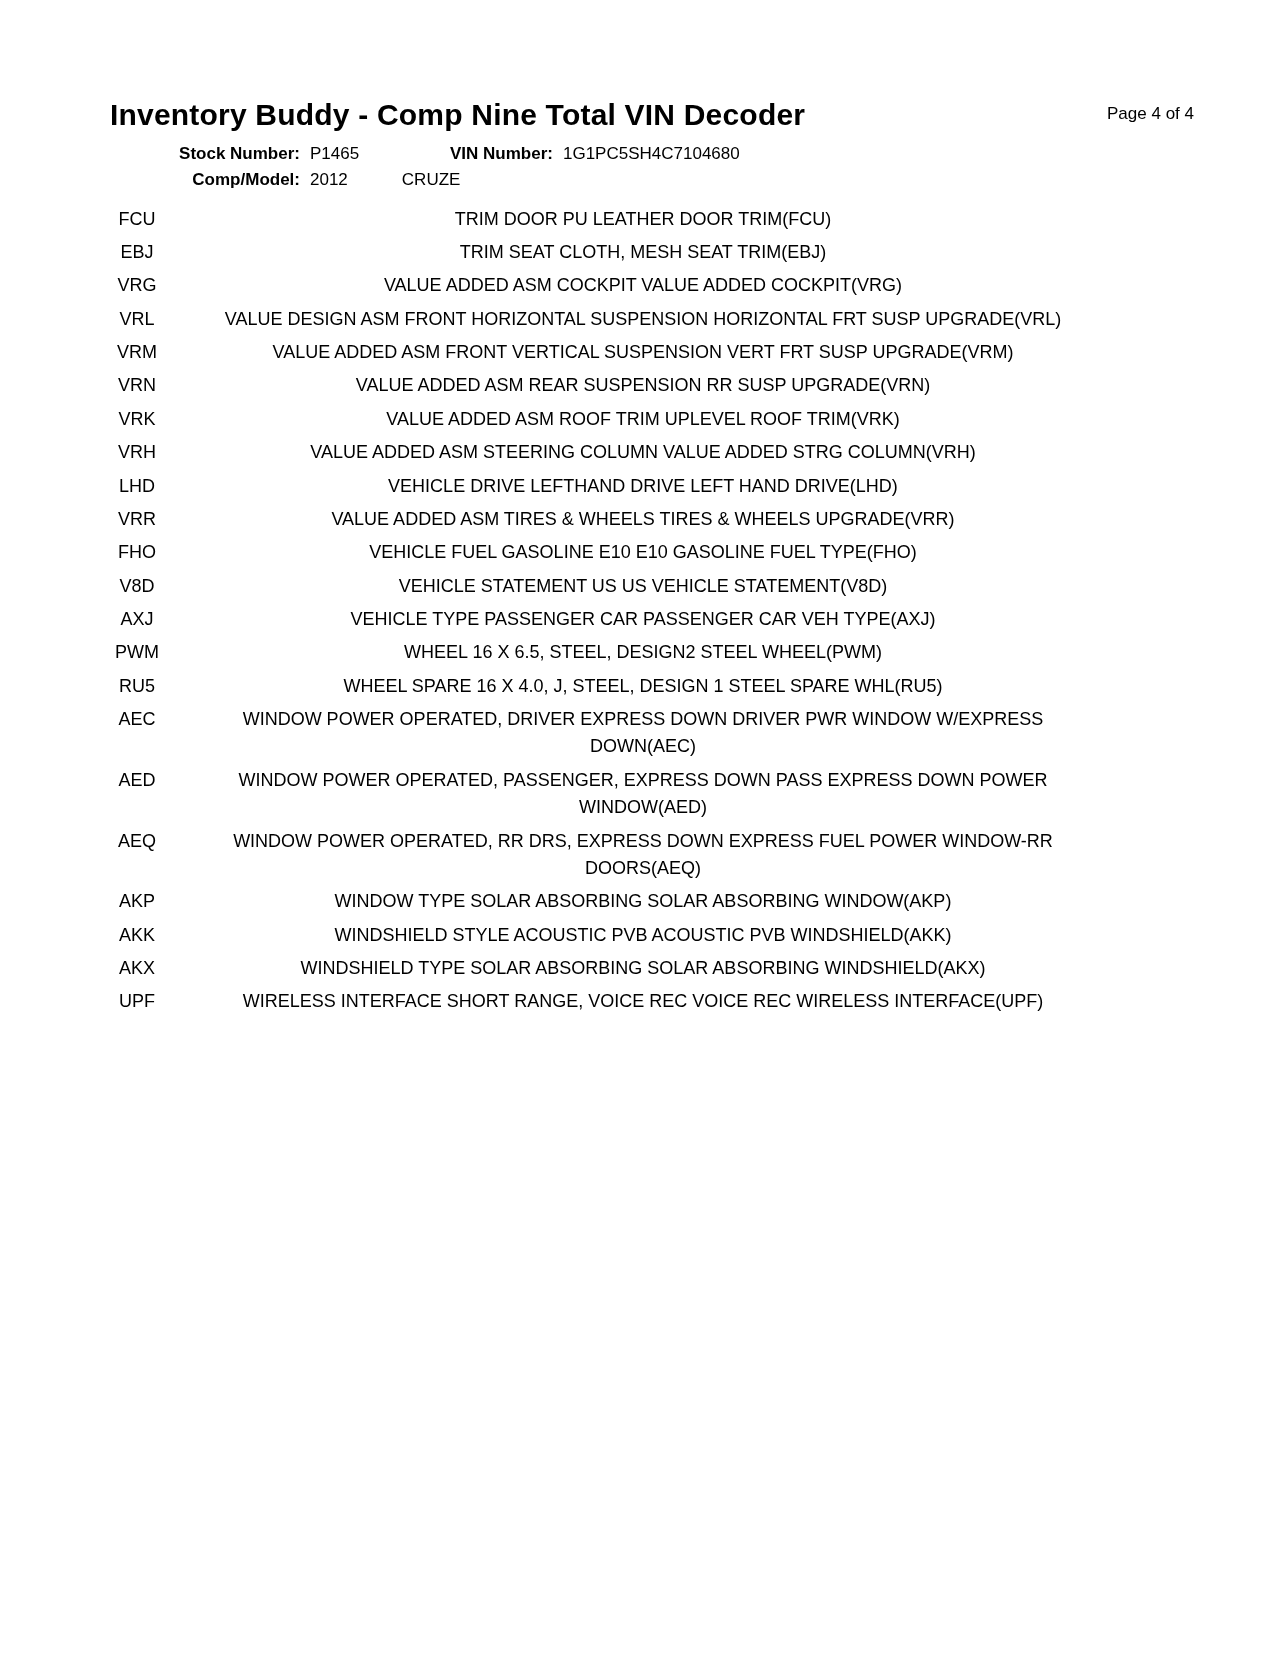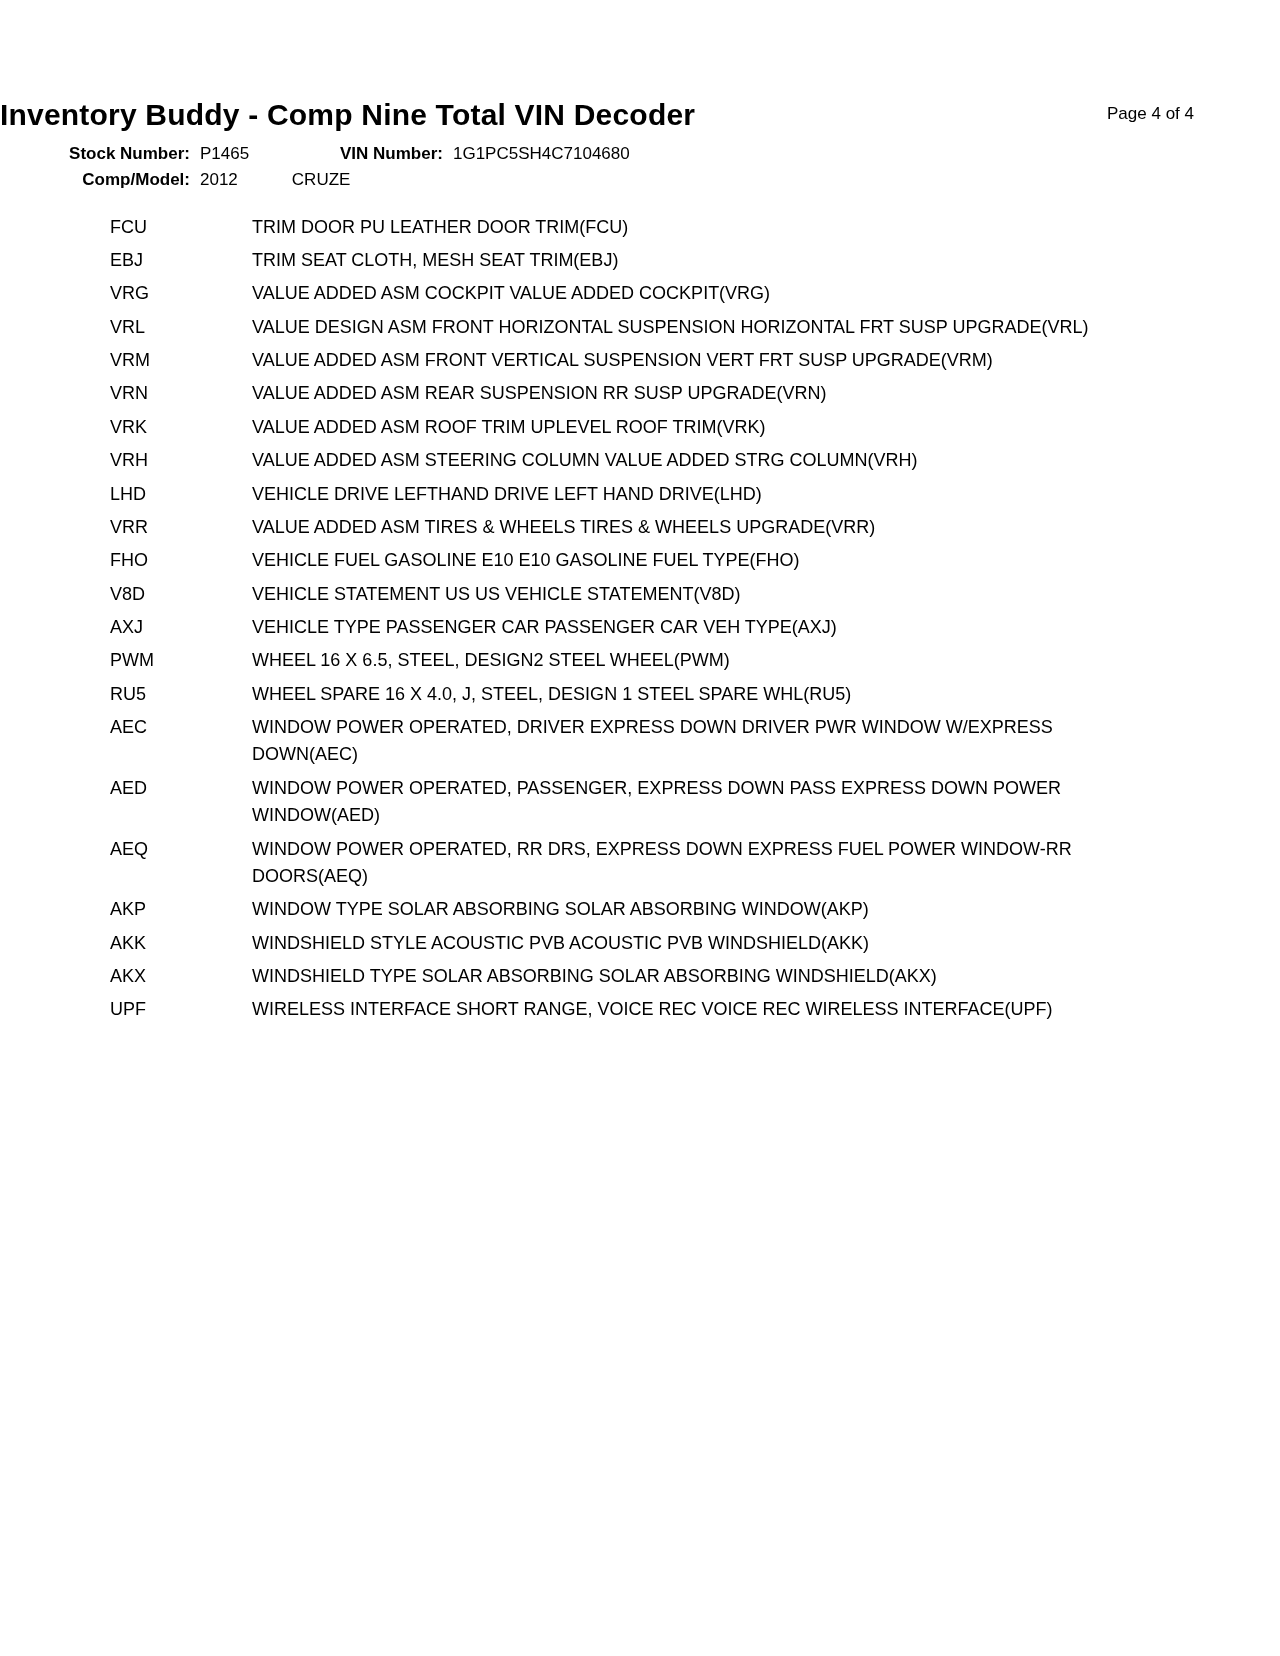--- a/index.html
+++ b/index.html
@@ -18,20 +18,21 @@
   .page {
     position: relative;
     width: 1280px;
     height: 1656px;
     padding: 0;
     box-sizing: border-box;
   }
   .header {
     position: relative;
     margin-top: 98px;
+    padding-left: 110px;
     padding-right: 100px;
   }
   .doc-title {
     font-size: 30px;
     font-weight: bold;
     letter-spacing: 0.2px;
     line-height: 1.1;
     white-space: nowrap;
   }
   .page-number {
@@ -74,23 +75,24 @@
   }
   .meta-row-2 .meta-col-1 .meta-label {
     min-width: 150px;
     text-align: right;
   }
   .meta-value-model {
     margin-left: 54px;
     white-space: nowrap;
   }
   .rows {
-    margin-top: 20px;
-    padding-left: 110px;
+    margin-top: 12px;
+    padding-left: 66px;
     padding-right: 70px;
+    text-align: center;
   }
   .row {
     display: flex;
     align-items: flex-start;
     font-size: 18px;
     line-height: 1.52;
     margin-bottom: 6px;
   }
   .row-code {
     width: 142px;

